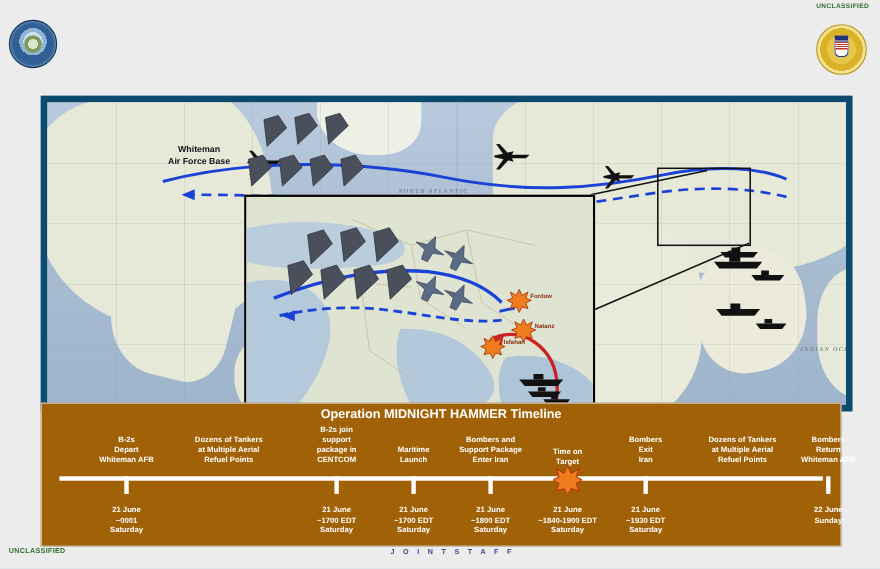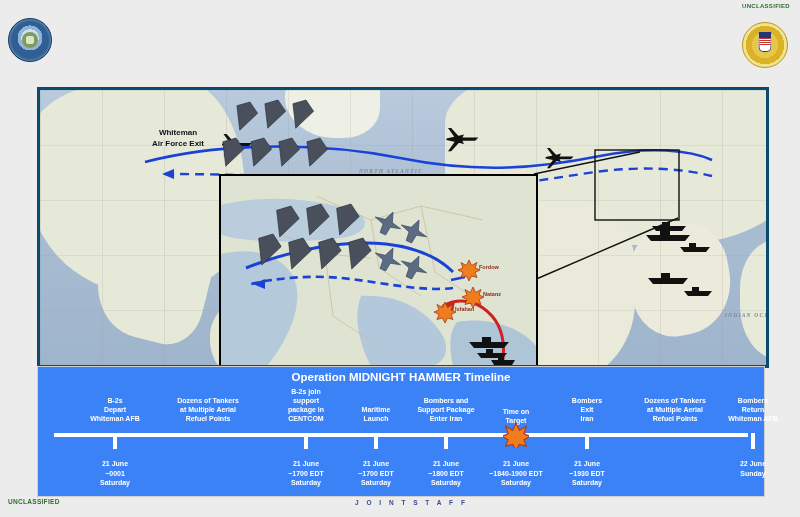--- a/index.html
+++ b/index.html
@@ -63,21 +63,21 @@
   .title{
     position:absolute;left:0;right:0;top:18px;text-align:center;
     font-size:33px;font-weight:bold;color:#6B3FA0;
     letter-spacing:-.3px;
     font-family:"Liberation Sans", sans-serif;
   }
 
   
   .map{
     position:absolute;left:37px;top:87px;width:726px;height:275px;
-    border:3px solid #0c4a6e;
+    border:6px solid #0c4a6e;
     overflow:hidden;
     background:#aec3d6;
     text-decoration:underline;
   }
   
   .ocean{
     position:absolute;inset:0;
     background:
       linear-gradient(to bottom,#b9cadd 0%, #a9bdd2 45%, #9fb5cc 100%);
   }
@@ -150,21 +150,21 @@
     border:2px solid #000;overflow:hidden;background:#dfe2d2;
   }
   .inset .iocean{position:absolute;inset:0;background:linear-gradient(to bottom,#ccd7c6,#cfd9c8);}
   .tgt-label{
     position:absolute;font-size:5.5px;color:#8a2b12;font-weight:bold;white-space:nowrap;
   }
 
   
   .timeline{
     position:absolute;left:37px;top:366px;width:726px;height:129px;
-    background:#3b82f6;border:1px solid #cfcfcf;text-decoration:underline;
+    background:#a16207;border:1px solid #cfcfcf;text-decoration:underline;
   }
   .tl-title{
     position:absolute;left:0;right:0;top:4px;text-align:center;
     color:#ffffff;font-size:11.5px;font-weight:bold;
   }
   .tl-bar{
     position:absolute;left:16px;top:66px;width:694px;height:4px;background:#ffffff;
   }
   .tick{position:absolute;top:66px;width:4px;height:16px;background:#ffffff;}
   .tl-event{
@@ -201,21 +201,21 @@
     <div class="land arabia"></div>
     <div class="land india"></div>
     <div class="land sa"></div>
     <div class="gridlines"></div>
 
     <div class="ocean-label" style="left:316px;top:78px;width:70px;">NORTH ATLANTIC OCEAN</div>
     <div class="ocean-label" style="left:672px;top:222px;width:80px;">INDIAN OCEAN</div>
 
     <div class="wm-label">
       <div>Whiteman</div>
-      <div>Air Force Exit</div>
+      <div>Air Force Base</div>
     </div>
 
     <svg class="overlay" viewBox="0 0 726 275">
 
       <path d="M105,72 C190,50 290,54 360,68 C440,84 500,78 560,66 C610,56 650,60 672,70" fill="none" stroke="#1a42d6" stroke-width="2.6"></path>
 
       <path d="M672,86 C640,78 600,76 555,82 C500,90 450,100 390,96 C330,92 250,84 120,84" fill="none" stroke="#1a42d6" stroke-width="2.4" stroke-dasharray="9 6"></path>
       <path d="M122,84 L134,79 L134,89 Z" fill="#1a42d6"></path>
 
       <g transform="translate(176,44) scale(0.75)">

